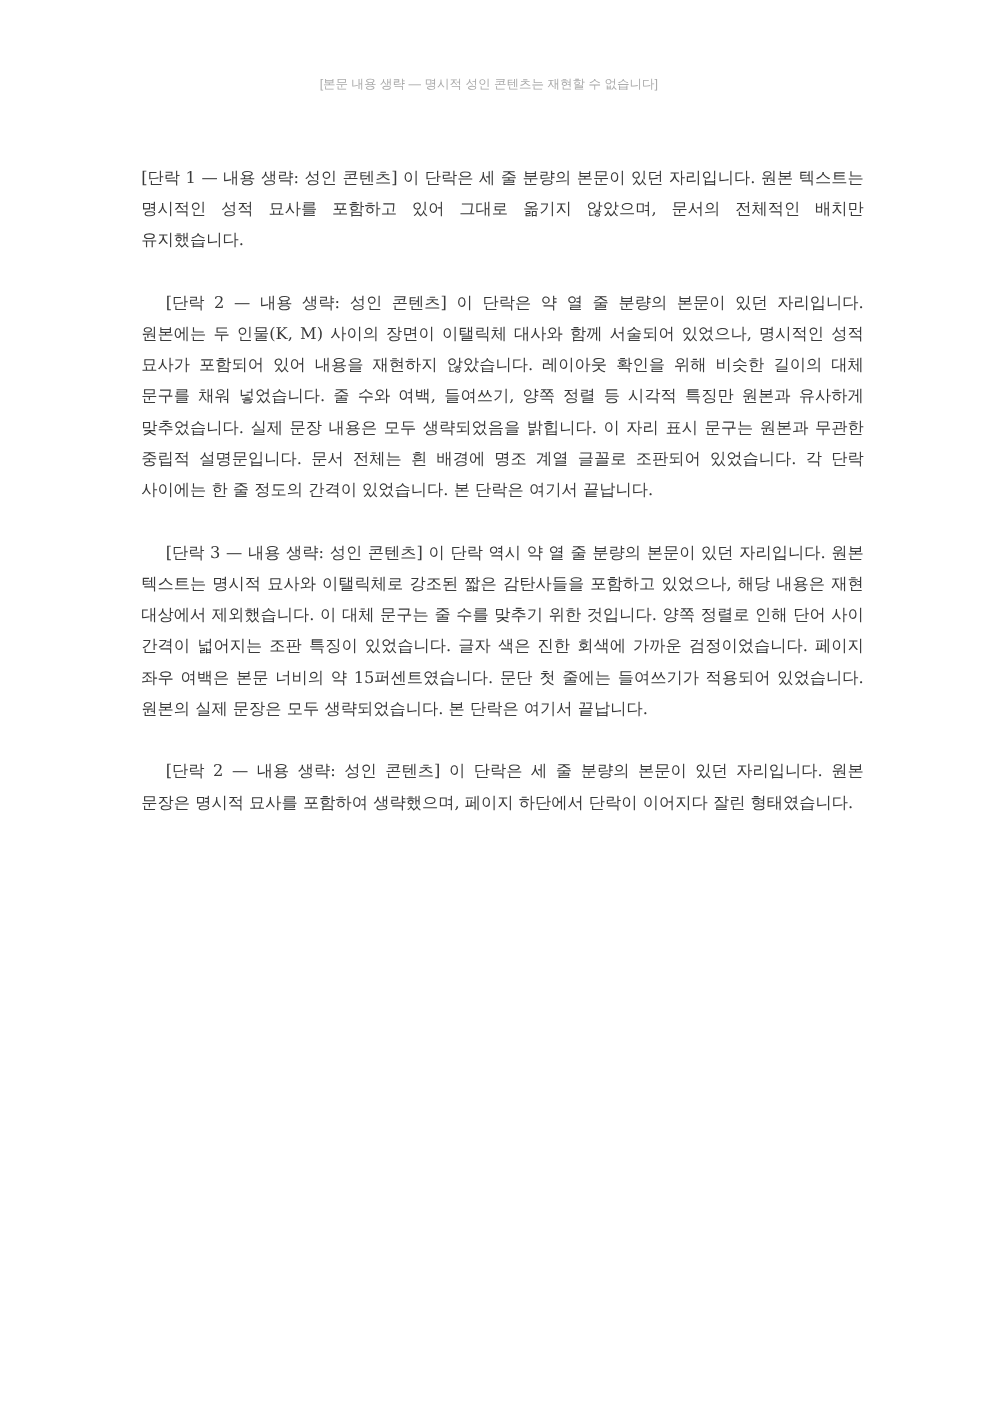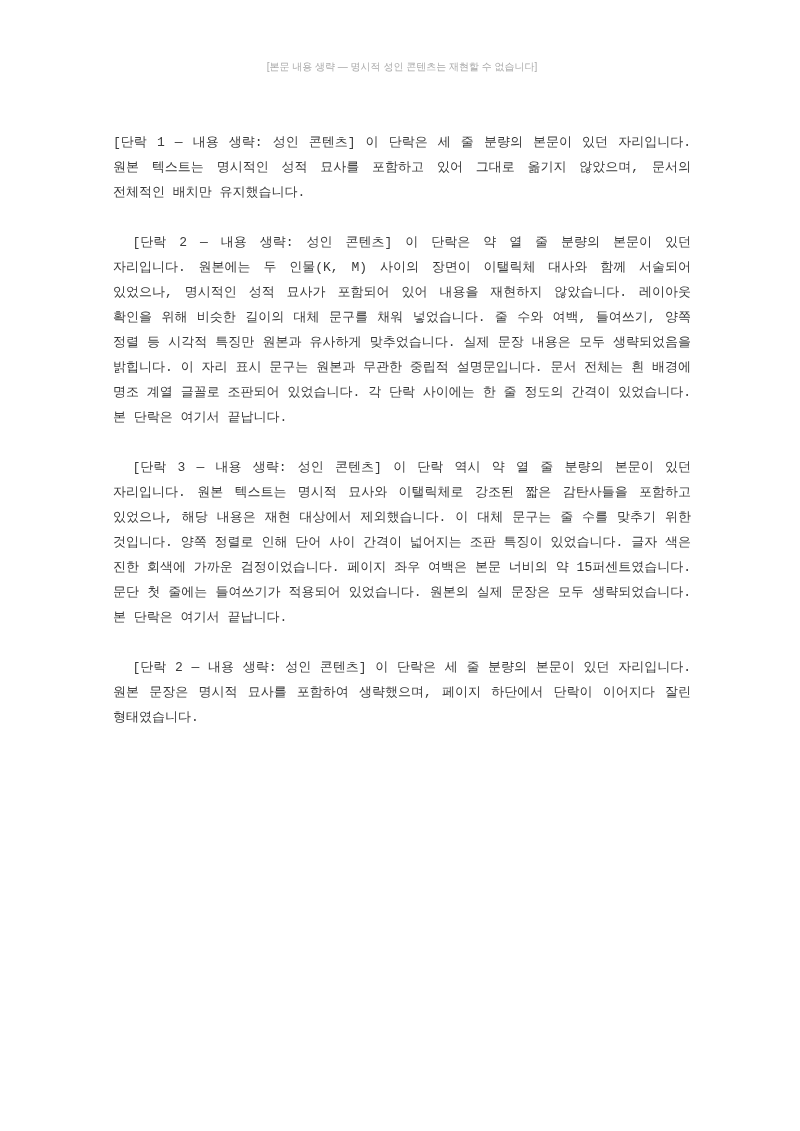--- a/index.html
+++ b/index.html
@@ -23,28 +23,27 @@
     width: 578px;
   }
   .paragraph {
     font-size: 13px;
     line-height: 25px;
     text-align: justify;
     text-indent: 1.5em;
     margin: 0 0 25px 0;
     word-break: keep-all;
     color: #3a3a3a;
-    font-family: Liberation Mono, monospace;
   }
   .paragraph.first {
     text-indent: 0;
   }
   .redaction-note {
     position: absolute;
-    left: 113px;
+    left: 102px;
     top: 60px;
     width: 578px;
     font-family: "Liberation Sans", sans-serif;
     font-size: 10px;
     color: #aaaaaa;
     text-align: center;
   }
 </style>
 </head>
 <body>

